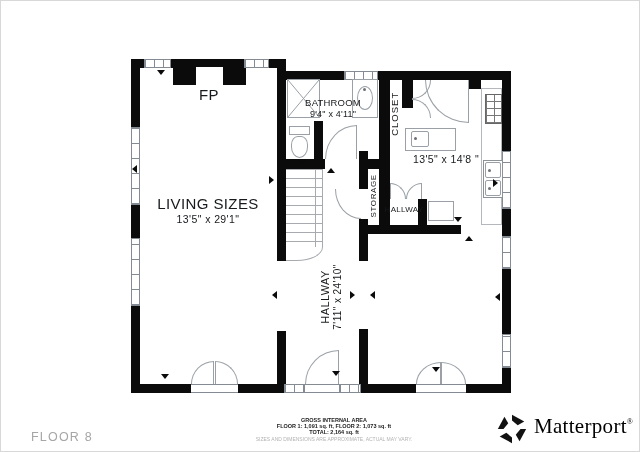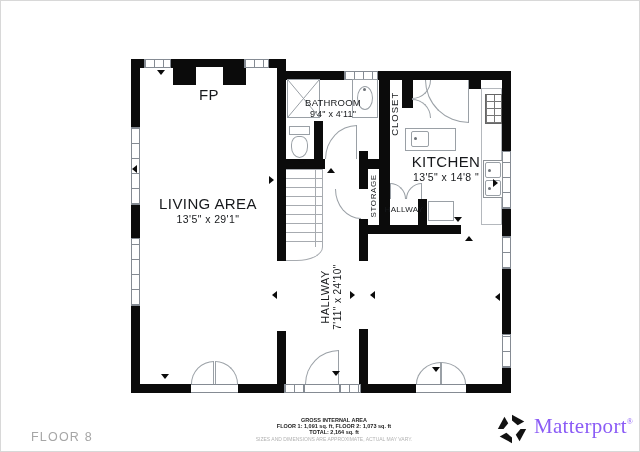--- a/index.html
+++ b/index.html
@@ -31,21 +31,21 @@
   .mk{position:absolute;width:0;height:0;}
   .mk-down{border-left:4px solid transparent;border-right:4px solid transparent;border-top:5px solid #0b0b0b;}
   .mk-up{border-left:4px solid transparent;border-right:4px solid transparent;border-bottom:5px solid #0b0b0b;}
   .mk-left{border-top:4px solid transparent;border-bottom:4px solid transparent;border-right:5px solid #0b0b0b;}
   .mk-right{border-top:4px solid transparent;border-bottom:4px solid transparent;border-left:5px solid #0b0b0b;}
   #floor-label{position:absolute;left:30px;top:429px;font-size:12.5px;color:#a6a6a6;letter-spacing:1.2px;}
   #footer{position:absolute;left:203px;top:416px;width:260px;text-align:center;color:#222;}
   #footer .f-b{font-size:5.5px;font-weight:700;line-height:6.2px;}
   #footer .f-m{font-size:5px;font-weight:400;line-height:6.2px;color:#b3b3b3;}
   #brand{position:absolute;left:494px;top:409px;width:140px;height:38px;}
-  #brand-name{position:absolute;left:39px;top:4px;font-family:"Liberation Serif",serif;font-size:21px;color:#8b5cf6;letter-spacing:.3px;}
+  #brand-name{position:absolute;left:39px;top:4px;font-family:"Liberation Serif",serif;font-size:21px;color:#000000;letter-spacing:.3px;}
   #brand-mark{font-size:8px;vertical-align:9px;}
 </style>
 </head>
 <body>
 
 <div id="stage">
 
   <div class="w" style="left:130px;top:58px;width:9px;height:68px"></div>
   <div class="w" style="left:130px;top:204px;width:9px;height:33px"></div>
   <div class="w" style="left:130px;top:305px;width:9px;height:87px"></div>
@@ -150,35 +150,34 @@
   <div class="mk mk-up" style="left:326px;top:167px"></div>
   <div class="mk mk-left" style="left:131px;top:164px"></div>
   <div class="mk mk-left" style="left:271px;top:290px"></div>
   <div class="mk mk-left" style="left:369px;top:290px"></div>
   <div class="mk mk-left" style="left:494px;top:292px"></div>
   <div class="mk mk-right" style="left:268px;top:175px"></div>
   <div class="mk mk-right" style="left:349px;top:290px"></div>
   <div class="mk mk-right" style="left:492px;top:178px"></div>
 
   <div class="lbl" style="left:132px;top:194px;width:150px">
-    <div class="nm">LIVING AREA</div>
+    <div class="nm">LIVING SIZES</div>
     <div class="dm">13'5" x 29'1"</div>
   </div>
   <div class="lbl" style="left:183px;top:85px;width:50px">
     <div class="nm">FP</div>
   </div>
   <div class="lbl" style="left:286px;top:96px;width:92px;letter-spacing:.2px">
     <div style="font-size:9.5px">BATHROOM</div>
     <div style="font-size:9px">9'4" x 4'11"</div>
   </div>
   <div class="lbl vlbl" style="left:354px;top:107px;width:80px;font-size:9.5px;letter-spacing:1px">
     <div>CLOSET</div>
   </div>
   <div class="lbl" style="left:395px;top:152px;width:100px">
-    <div class="nm">KITCHEN</div>
     <div class="dm">13'5" x 14'8 "</div>
   </div>
   <div class="lbl vlbl" style="left:338px;top:190px;width:70px;font-size:8px;letter-spacing:.6px">
     <div>STORAGE</div>
   </div>
   <div class="lbl" style="left:381px;top:204px;width:44px;font-size:8px;letter-spacing:.3px">
     <div>HALLWAY</div>
   </div>
   <div class="lbl vlbl" style="left:287px;top:282px;width:90px;height:28px">
     <div style="font-size:11px">HALLWAY</div>

